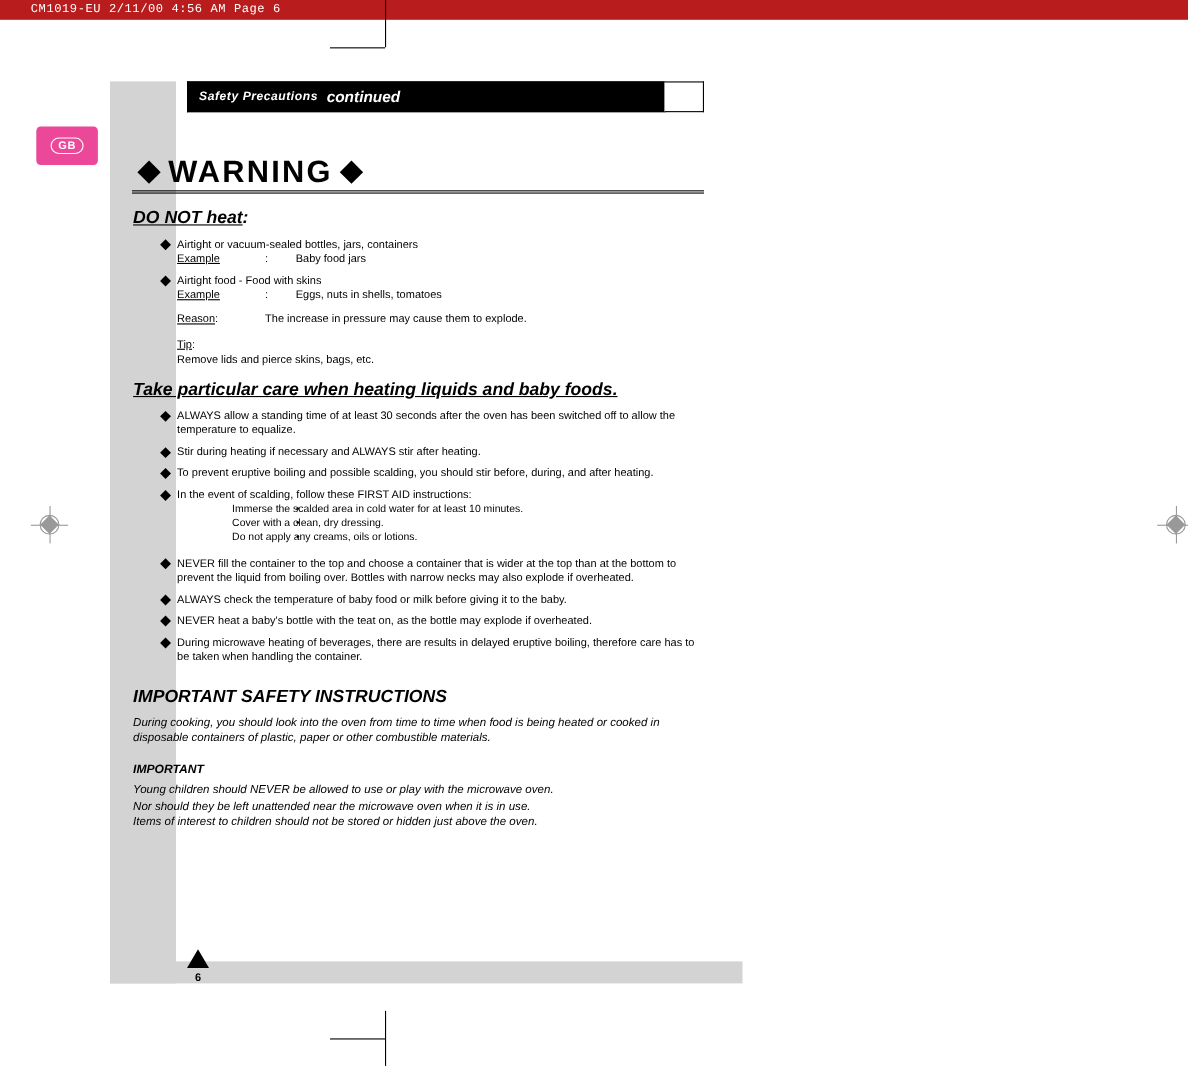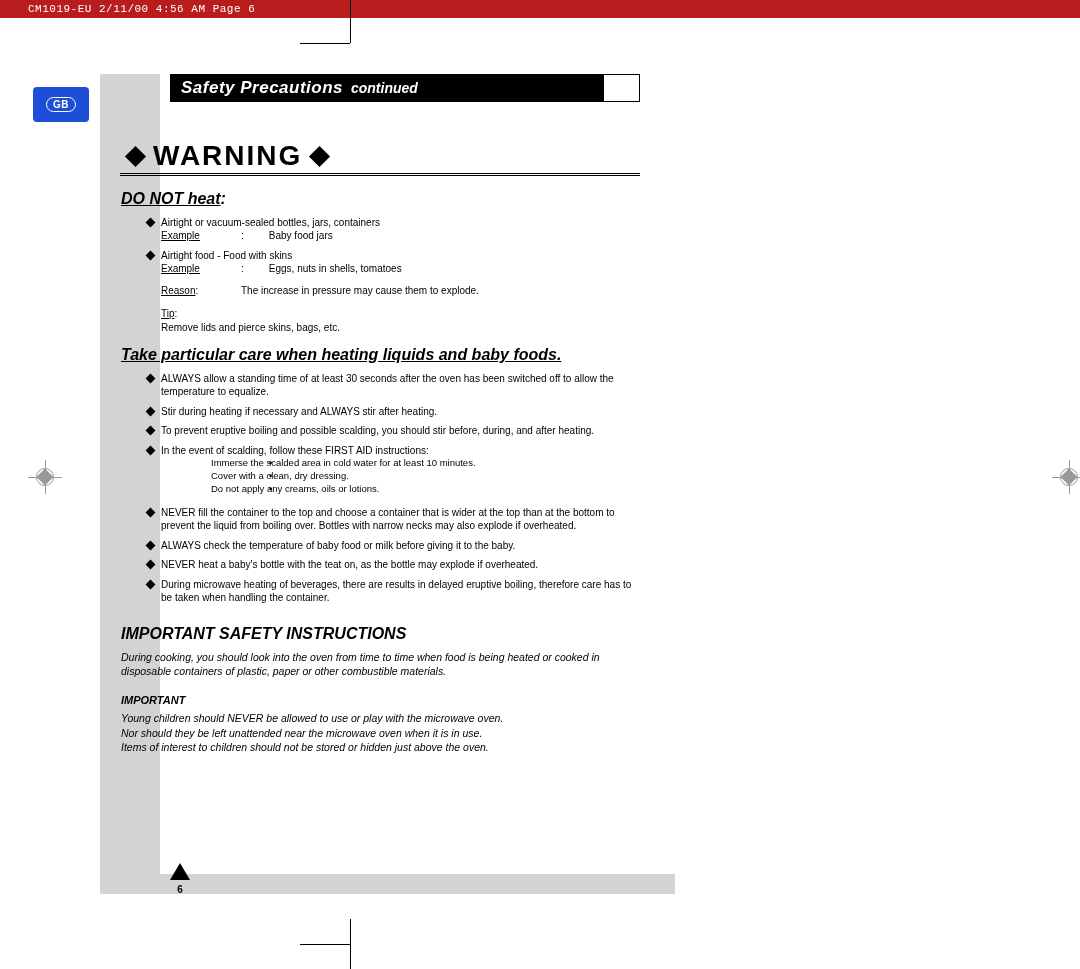--- a/index.html
+++ b/index.html
@@ -22,27 +22,27 @@
   .cross::after  { content:""; position:absolute; width:1px; height:34px; background:#999; top:0; left:17px; }
   .cross .circ { position:absolute; width:18px; height:18px; border:1px solid #999; border-radius:50%; top:8px; left:8px; }
   .cross .diamond { position:absolute; width:12px; height:12px; background:#999; top:11px; left:11px; transform:rotate(45deg); }
   .cross-left  { top: 460px; left: 28px; }
   .cross-right { top: 460px; right: 28px; }
 
   
   .grey-frame { position: absolute; top: 74px; left: 100px; width: 575px; height: 820px; background:#fff; border-left: 60px solid #d3d3d3; border-bottom: 20px solid #d3d3d3; }
 
   
-  .gb { position: absolute; top: 87px; left: 33px; width: 56px; height: 35px; background:#1d4ed8; border-radius:4px; color:#fff; display:flex; align-items:center; justify-content:center; }
+  .gb { position: absolute; top: 115px; left: 33px; width: 56px; height: 35px; background:#ec4899; border-radius:4px; color:#fff; display:flex; align-items:center; justify-content:center; }
   .gb .oval { border:1.5px solid #fff; border-radius:9px; font-size:10px; font-weight:bold; padding:1px 6px; letter-spacing:.5px; }
 
   
   .title-bar { position:absolute; top:74px; left:170px; width:435px; height:28px; background:#000; color:#fff; display:flex; align-items:center; padding:0 10px; border:1px solid #000; border-right:none; }
   .title-bar-ext { position:absolute; top:74px; left:604px; width:36px; height:28px; border:1px solid #000; border-left:none; background:#fff; }
-  .title-text { font-weight:bold; font-size:17px; font-style:italic; letter-spacing:.5px; }
+  .title-text { font-weight:bold; font-size:11px; font-style:italic; letter-spacing:.5px; }
   .title-sub  { font-weight:bold; font-size:14px; font-style:italic; margin-left:4px; }
 
   
   .warn { position:absolute; top:140px; left:118px; display:flex; align-items:center; font-weight:bold; font-size:28px; letter-spacing:2px; }
   .warn .dia { width:15px; height:15px; background:#000; transform:rotate(45deg); margin:0 10px; }
   .hr { position:absolute; left:120px; width:520px; height:1px; background:#000; }
   .hr1 { top:173px; }
   .hr2 { top:174.8px; }
 
   

